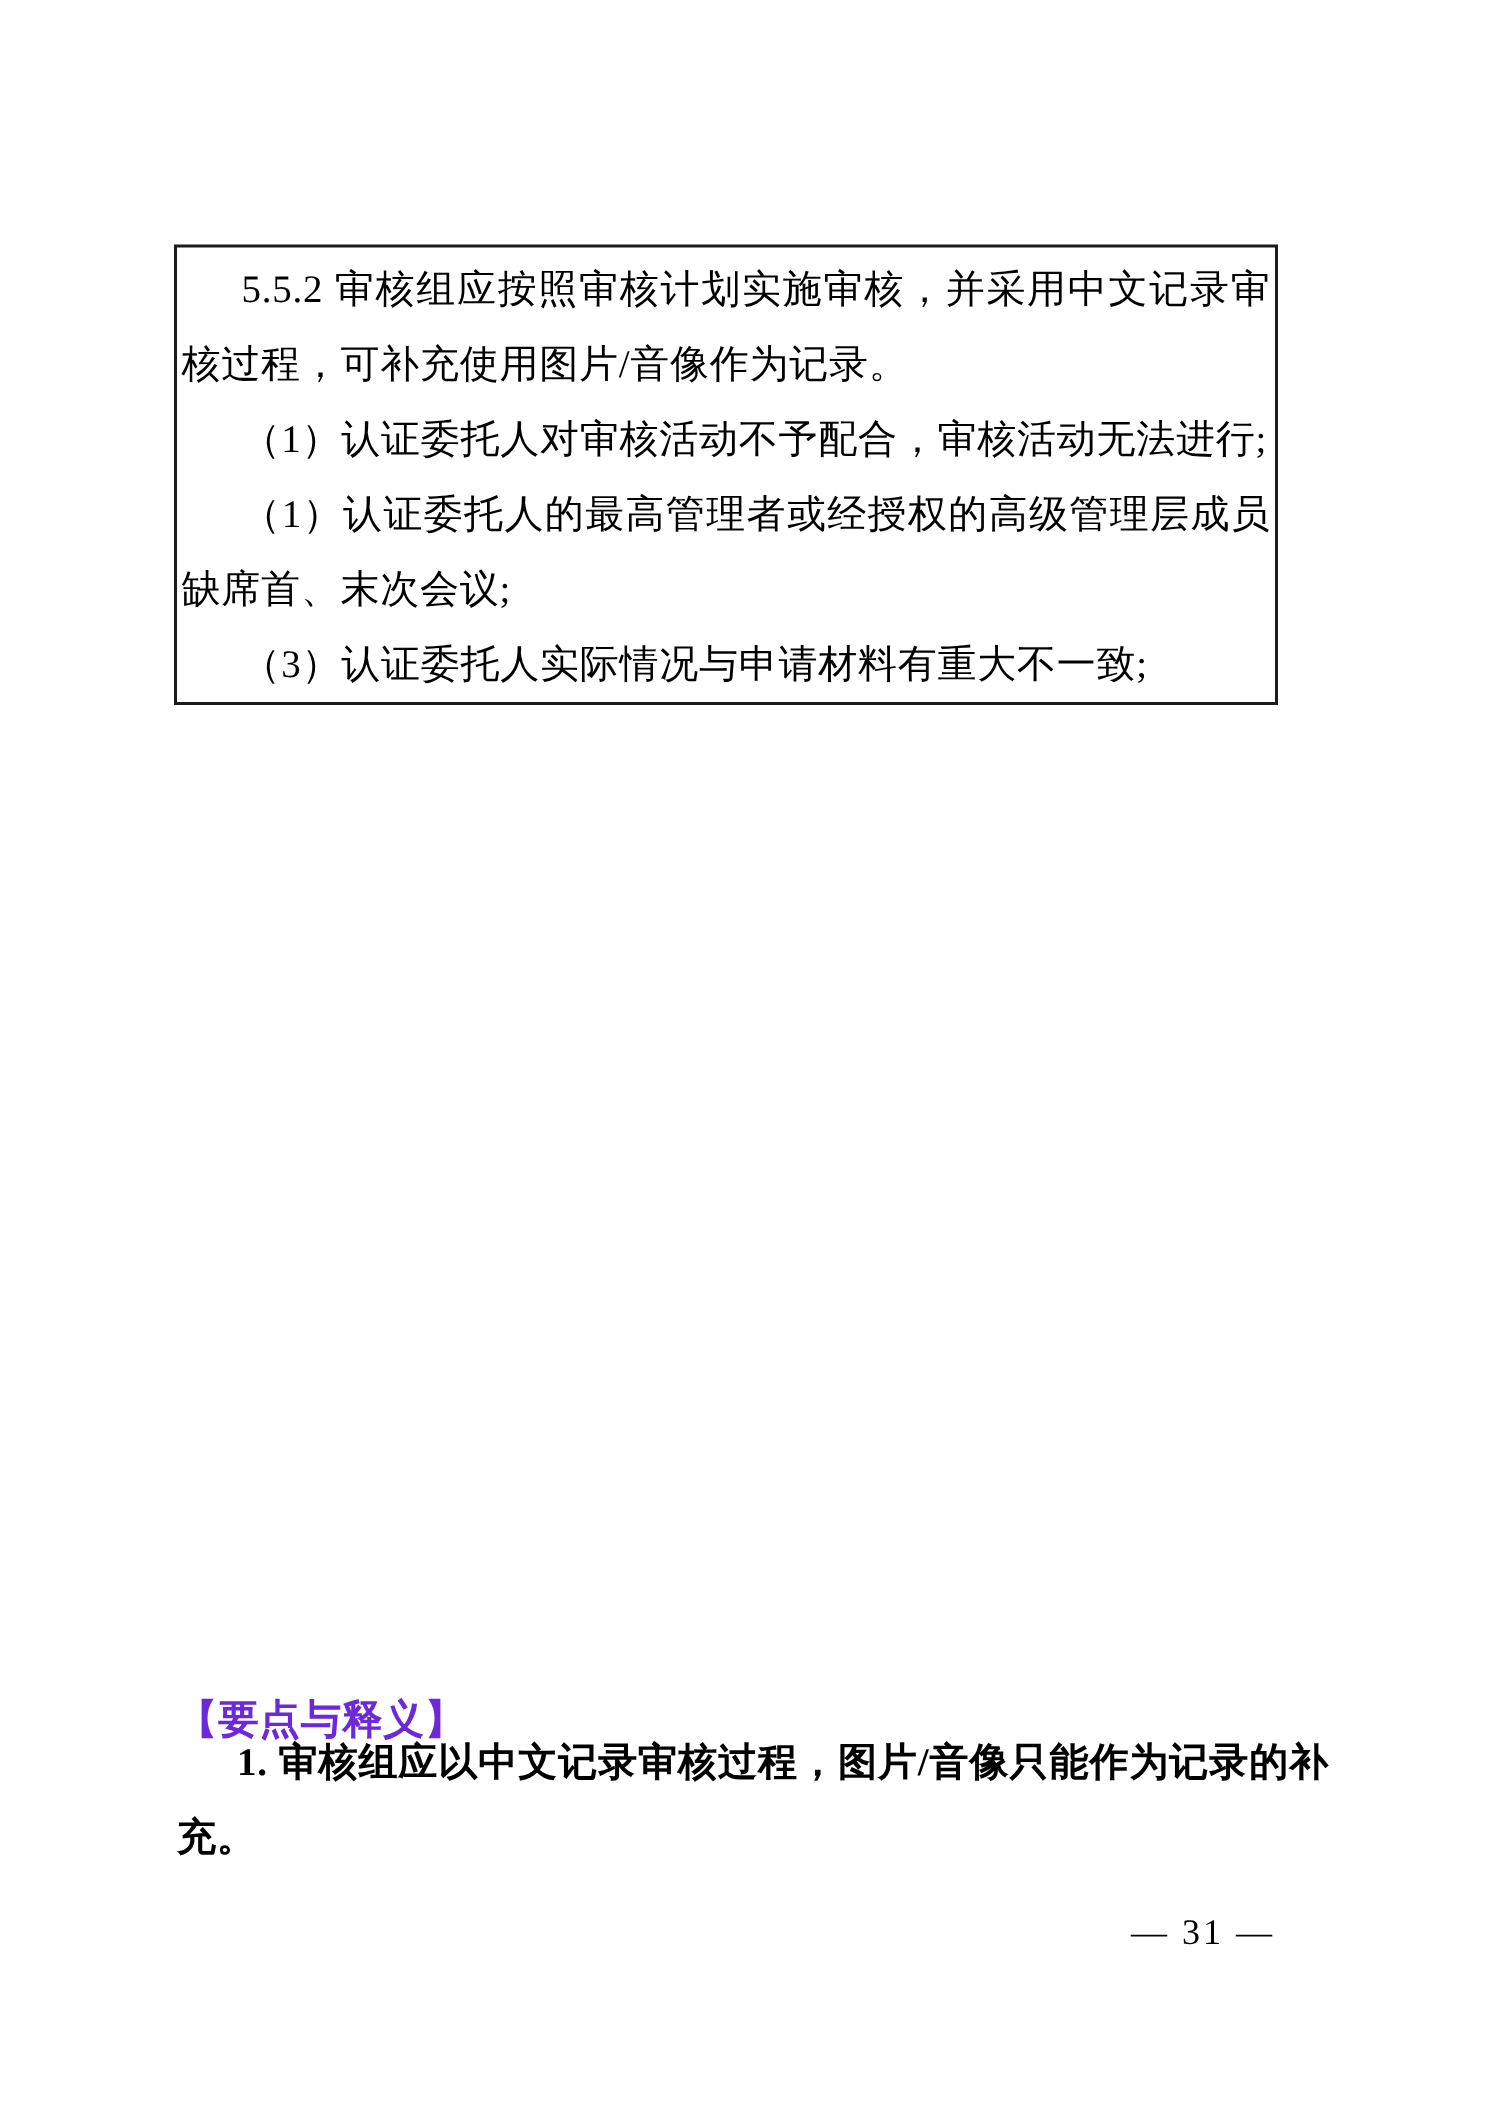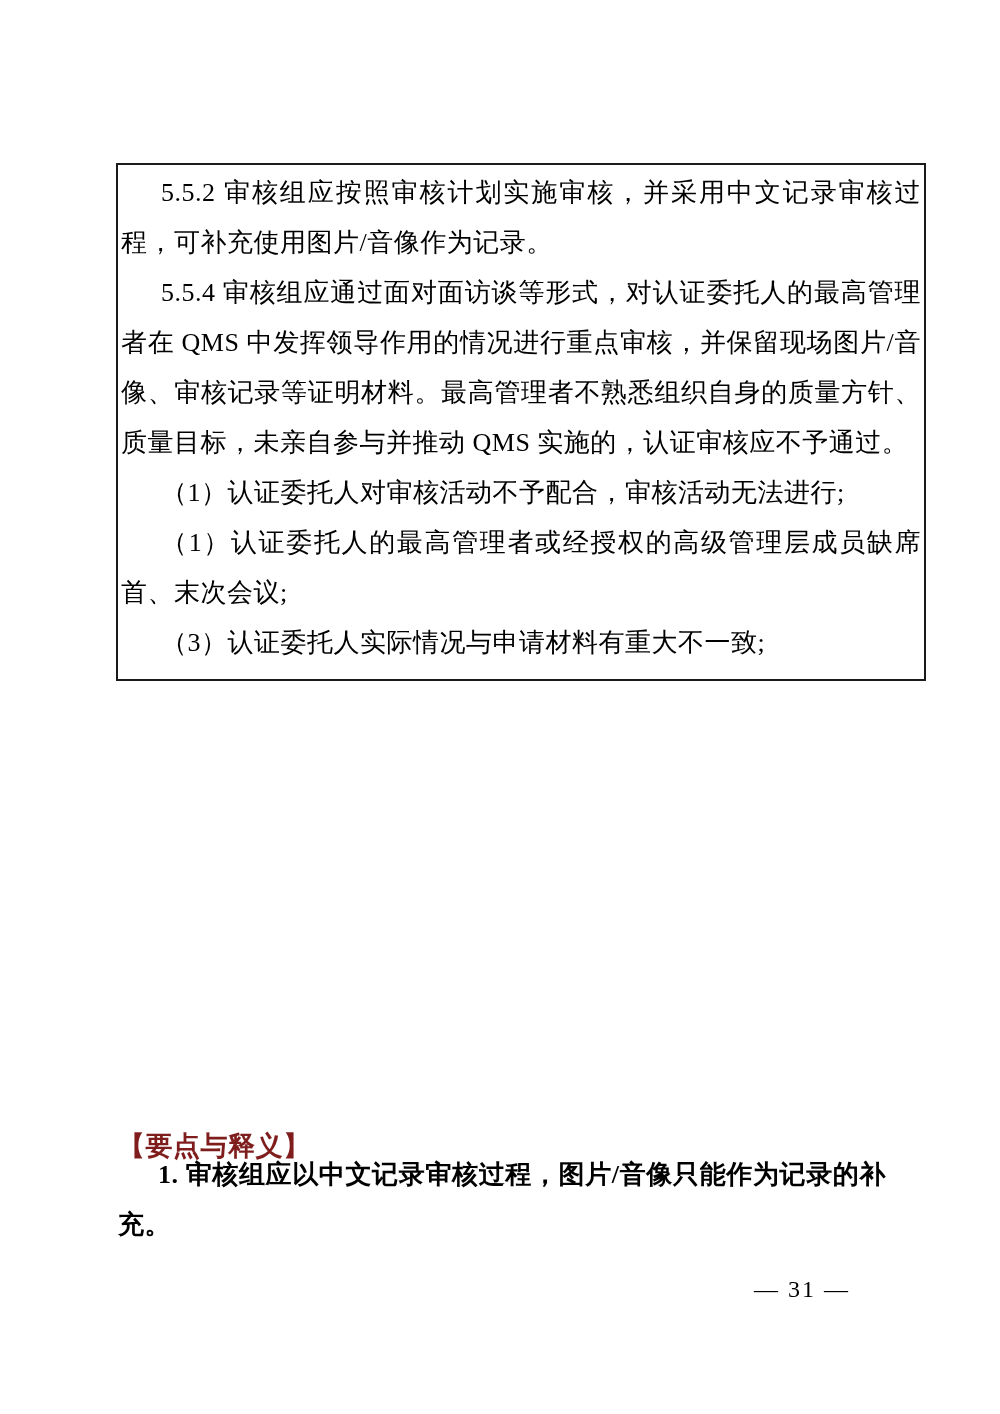--- a/index.html
+++ b/index.html
@@ -14,43 +14,43 @@
     background: #ffffff;
     overflow: hidden;
     font-family: "Liberation Serif", "DejaVu Serif", serif;
     color: #000000;
   }
   .content-box {
     box-sizing: border-box;
     position: absolute;
     left: 116px;
     top: 163px;
-    width: 810px;
+    width: 736px;
     border: 2.5px solid #1b1b1b;
-    padding: 3px 3px 11px 3px;
+    padding: 3px 3px 0 3px;
     background: #ffffff;
   }
   .content-box p {
     margin: 0;
     font-size: 26px;
     line-height: 50px;
     text-align: justify;
     text-indent: 40px;
     letter-spacing: 0.5px;
   }
   .section-heading {
     position: absolute;
     left: 118px;
     top: 1128px;
     margin: 0;
     font-family: "Liberation Sans", "DejaVu Sans", sans-serif;
     font-weight: bold;
     font-size: 27px;
     line-height: 36px;
-    color: #7f1d1d;
+    color: #6d28d9;
     letter-spacing: 0.5px;
   }
   .note-area {
     position: absolute;
     left: 118px;
     top: 1150px;
     width: 768px;
     font-weight: bold;
   }
   .note-area p {
@@ -72,21 +72,20 @@
     text-align: right;
   }
 </style>
 </head>
 <body>
 
 <div class="page">
 
   <div class="content-box">
     <p>5.5.2 审核组应按照审核计划实施审核，并采用中文记录审核过程，可补充使用图片/音像作为记录。</p>
-    <p>5.5.4 审核组应通过面对面访谈等形式，对认证委托人的最高管理者在 QMS 中发挥领导作用的情况进行重点审核，并保留现场图片/音像、审核记录等证明材料。最高管理者不熟悉组织自身的质量方针、质量目标，未亲自参与并推动 QMS 实施的，认证审核应不予通过。</p>
     <p>（1）认证委托人对审核活动不予配合，审核活动无法进行;</p>
     <p>（1）认证委托人的最高管理者或经授权的高级管理层成员缺席首、末次会议;</p>
     <p>（3）认证委托人实际情况与申请材料有重大不一致;</p>
   </div>
 
   <h2 class="section-heading">【要点与释义】</h2>
 
   <div class="note-area">
     <p>1. 审核组应以中文记录审核过程，图片/音像只能作为记录的补充。</p>
   </div>

